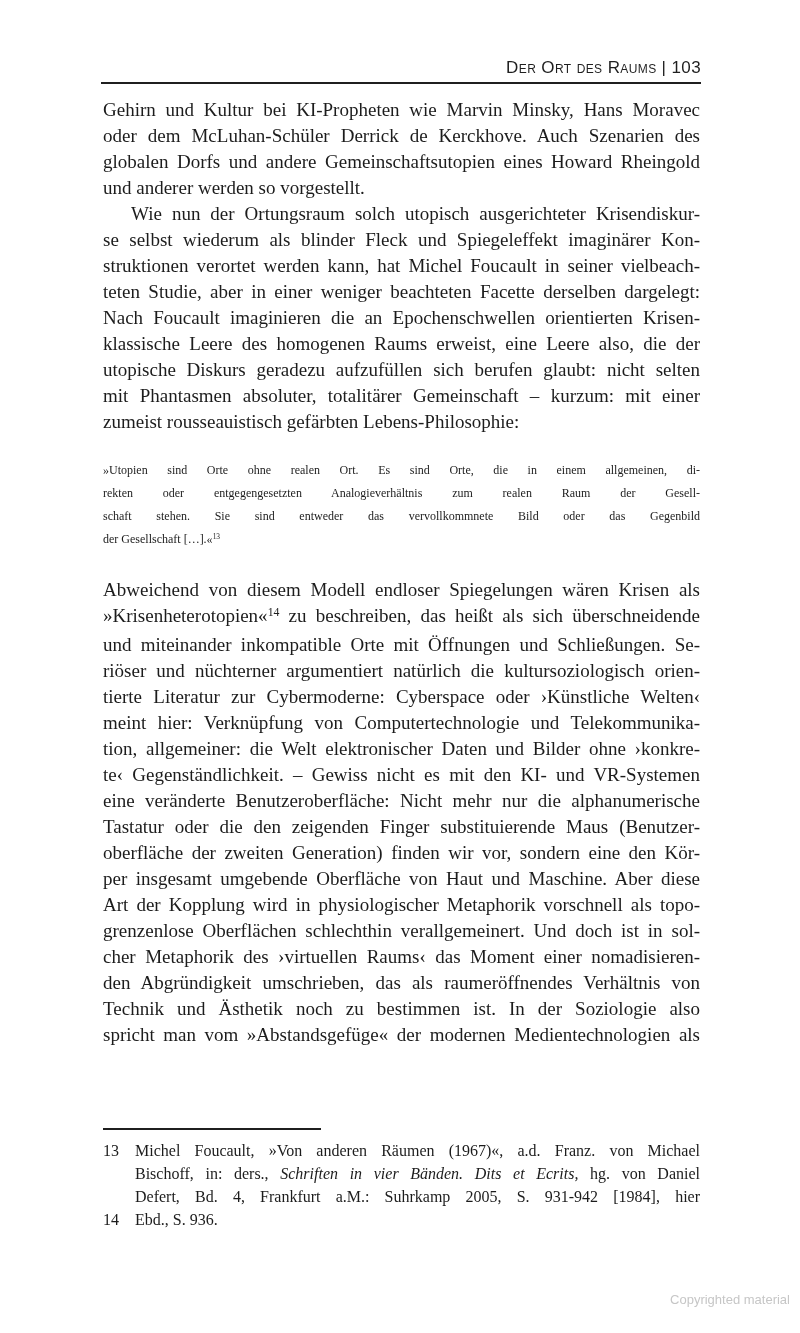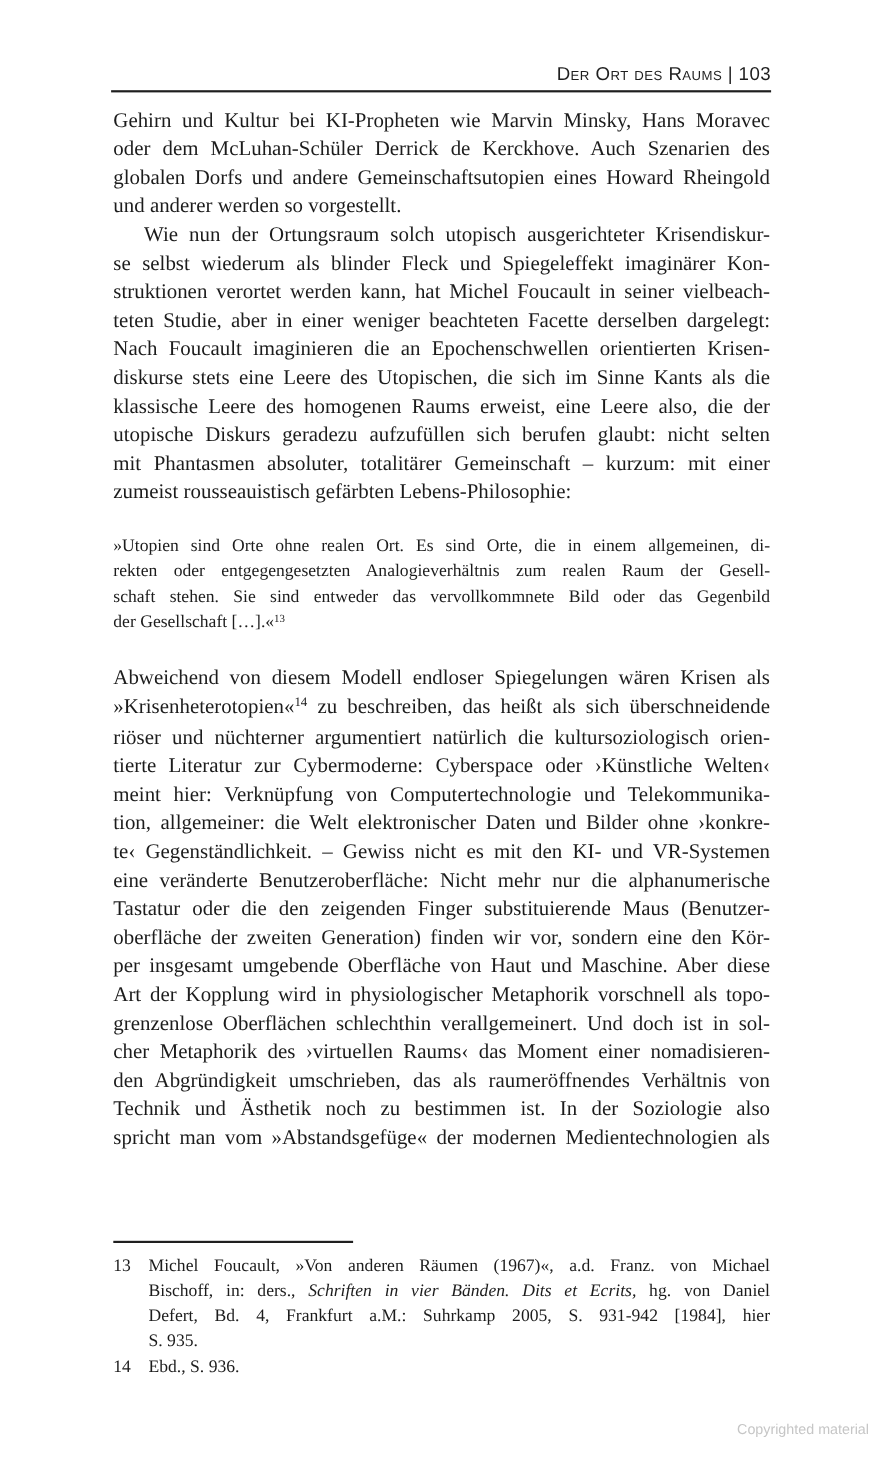--- a/index.html
+++ b/index.html
@@ -35,21 +35,21 @@
   }
   .para{margin:0;}
   .line{
     text-align:justify;
     text-align-last:justify;
     -moz-text-align-last:justify;
     white-space:normal;
   }
   .line.no-stretch{text-align-last:left;-moz-text-align-last:left;}
   .line.indent{text-indent:28px;}
-  .quote{margin:24px 0 25px 0;font-size:16px;line-height:23px;}
+  .quote{margin:24px 0 25px 0;font-size:12px;line-height:23px;}
   .sup{
     font-size:0.62em;
     position:relative;top:-0.5em;
     letter-spacing:0;
   }
   .italic{font-style:italic;}
 
   
   .fnsep{
     position:absolute;left:103px;top:1128px;width:218px;height:0;
@@ -86,35 +86,35 @@
         <div class="line">oder dem McLuhan-Schüler Derrick de Kerckhove. Auch Szenarien des</div>
         <div class="line">globalen Dorfs und andere Gemeinschaftsutopien eines Howard Rheingold</div>
         <div class="line no-stretch">und anderer werden so vorgestellt.</div>
       </div>
       <div class="para">
         <div class="line indent">Wie nun der Ortungsraum solch utopisch ausgerichteter Krisendiskur-</div>
         <div class="line">se selbst wiederum als blinder Fleck und Spiegeleffekt imaginärer Kon-</div>
         <div class="line">struktionen verortet werden kann, hat Michel Foucault in seiner vielbeach-</div>
         <div class="line">teten Studie, aber in einer weniger beachteten Facette derselben dargelegt:</div>
         <div class="line">Nach Foucault imaginieren die an Epochenschwellen orientierten Krisen-</div>
-        <div class="line">diskurse stets eine Leere des Utopischen, die sich im Sinne Kants als die</div>
         <div class="line">klassische Leere des homogenen Raums erweist, eine Leere also, die der</div>
         <div class="line">utopische Diskurs geradezu aufzufüllen sich berufen glaubt: nicht selten</div>
         <div class="line">mit Phantasmen absoluter, totalitärer Gemeinschaft – kurzum: mit einer</div>
         <div class="line no-stretch">zumeist rousseauistisch gefärbten Lebens-Philosophie:</div>
       </div>
       <div class="para quote">
         <div class="line">»Utopien sind Orte ohne realen Ort. Es sind Orte, die in einem allgemeinen, di-</div>
         <div class="line">rekten oder entgegengesetzten Analogieverhältnis zum realen Raum der Gesell-</div>
         <div class="line">schaft stehen. Sie sind entweder das vervollkommnete Bild oder das Gegenbild</div>
         <div class="line no-stretch">der Gesellschaft […].«<span class="sup">13</span></div>
       </div>
       <div class="para">
         <div class="line">Abweichend von diesem Modell endloser Spiegelungen wären Krisen als</div>
         <div class="line">»Krisenheterotopien«<span class="sup">14</span> zu beschreiben, das heißt als sich überschneidende</div>
+        <div class="line">und miteinander inkompatible Orte mit Öffnungen und Schließungen. Se-</div>
         <div class="line">riöser und nüchterner argumentiert natürlich die kultursoziologisch orien-</div>
         <div class="line">tierte Literatur zur Cybermoderne: Cyberspace oder ›Künstliche Welten‹</div>
         <div class="line">meint hier: Verknüpfung von Computertechnologie und Telekommunika-</div>
         <div class="line">tion, allgemeiner: die Welt elektronischer Daten und Bilder ohne ›konkre-</div>
         <div class="line">te‹ Gegenständlichkeit. – Gewiss nicht es mit den KI- und VR-Systemen</div>
         <div class="line">eine veränderte Benutzeroberfläche: Nicht mehr nur die alphanumerische</div>
         <div class="line">Tastatur oder die den zeigenden Finger substituierende Maus (Benutzer-</div>
         <div class="line">oberfläche der zweiten Generation) finden wir vor, sondern eine den Kör-</div>
         <div class="line">per insgesamt umgebende Oberfläche von Haut und Maschine. Aber diese</div>
         <div class="line">Art der Kopplung wird in physiologischer Metaphorik vorschnell als topo-</div>
@@ -128,21 +128,20 @@
 
   <div class="fnsep"></div>
 
   <div class="footnotes" id="footnotes">
       <div class="footnote">
         <span class="fn-num">13</span>
         <div class="fn-body">
           <div class="line">Michel Foucault, »Von anderen Räumen (1967)«, a.d. Franz. von Michael</div>
           <div class="line">Bischoff, in: ders., <span class="italic">Schriften in vier Bänden. Dits et Ecrits,</span> hg. von Daniel</div>
           <div class="line">Defert, Bd. 4, Frankfurt a.M.: Suhrkamp 2005, S. 931-942 [1984], hier</div>
-          <div class="line no-stretch">S. 935.</div>
         </div>
       </div>
       <div class="footnote">
         <span class="fn-num">14</span>
         <div class="fn-body">
           <div class="line no-stretch">Ebd., S. 936.</div>
         </div>
       </div>
     </div>
 

